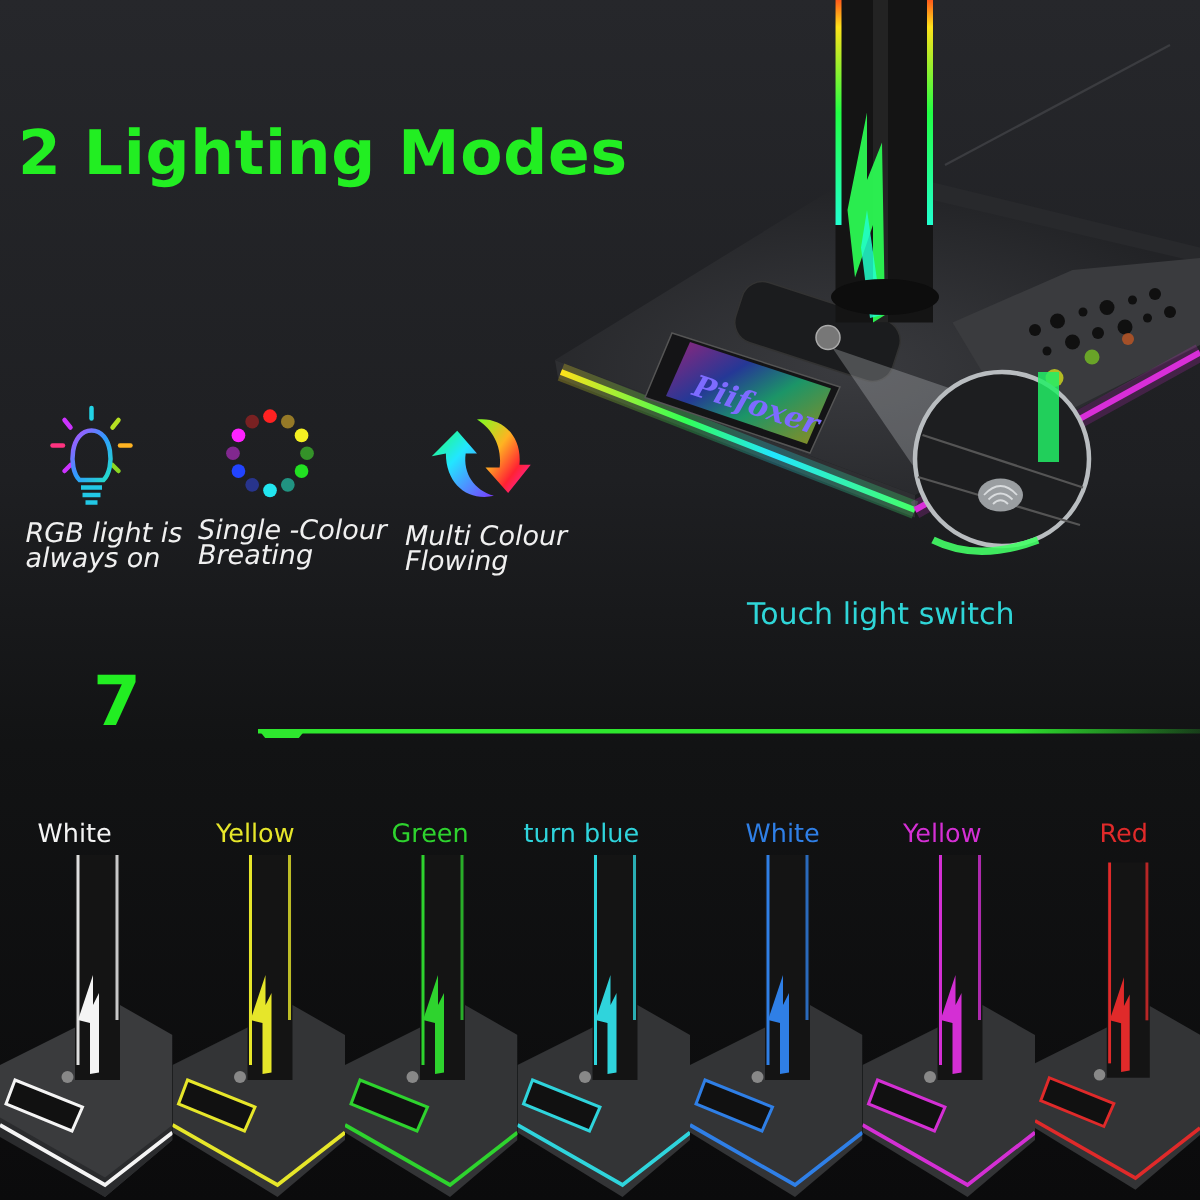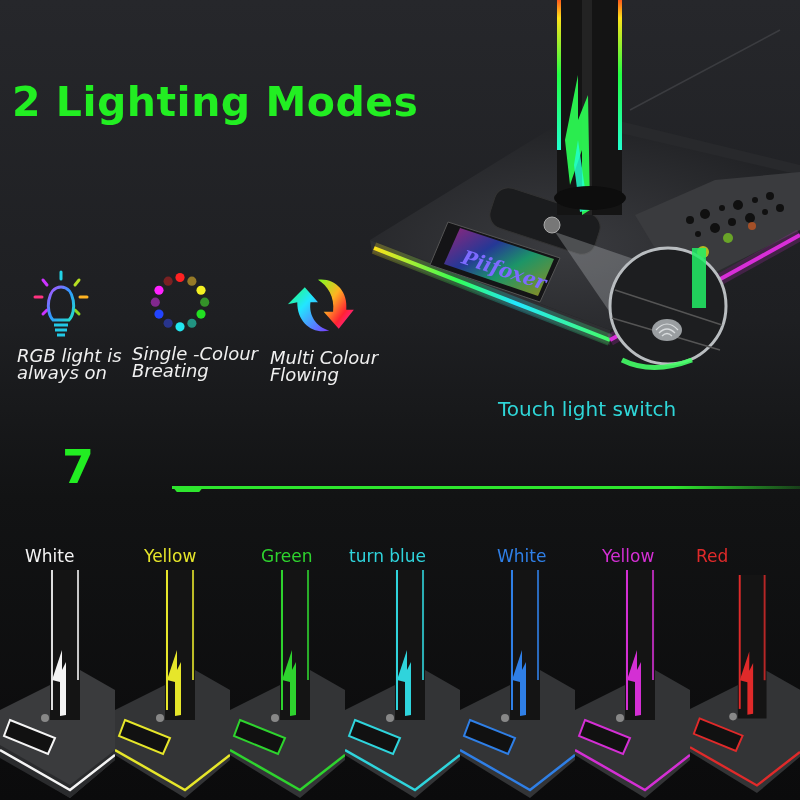--- a/index.html
+++ b/index.html
@@ -205,21 +205,21 @@
   <div class="seven">7</div>
   <div class="divider"></div>
   <div class="divider-tab"></div>
 
   <div class="color-label" style="left:25px;color:#f4f4f4;">White</div>
   <div class="color-label" style="left:144px;color:#e6e62a;text-align:right;">Yellow</div>
   <div class="color-label" style="left:261px;color:#2ed32e;">Green</div>
   <div class="color-label" style="left:349px;color:#2fd4dc;">turn blue</div>
   <div class="color-label" style="left:497px;color:#2f7fe6;">White</div>
   <div class="color-label" style="left:602px;color:#d42fd4;">Yellow</div>
-  <div class="color-label" style="left:696px;color:#e02a2a;">Red</div>
+  <div class="color-label" style="left:733px;color:#e02a2a;">Red</div>
 
   <svg class="strip" viewBox="0 0 115 230" style="left:0;">
     <g>
       <polygon points="0,140 80,100 115,120 115,190 70,228 0,185" fill="#3a3b3d"></polygon>
       <polygon points="0,175 70,215 115,180 115,190 70,228 0,188" fill="#2a2b2d"></polygon>
       <polyline points="0,180 70,220 115,185" stroke="#f4f4f4" stroke-width="2.5" fill="none"></polyline>
       <polygon points="10,150 55,168 48,184 4,166" fill="#111" stroke="#f4f4f4" stroke-width="2"></polygon>
       <rect x="50" y="0" width="30" height="150" fill="#141414"></rect>
       <rect x="51" y="0" width="2" height="140" fill="#f4f4f4" opacity="0.9"></rect>
       <rect x="77" y="0" width="2" height="110" fill="#f4f4f4" opacity="0.8"></rect>

